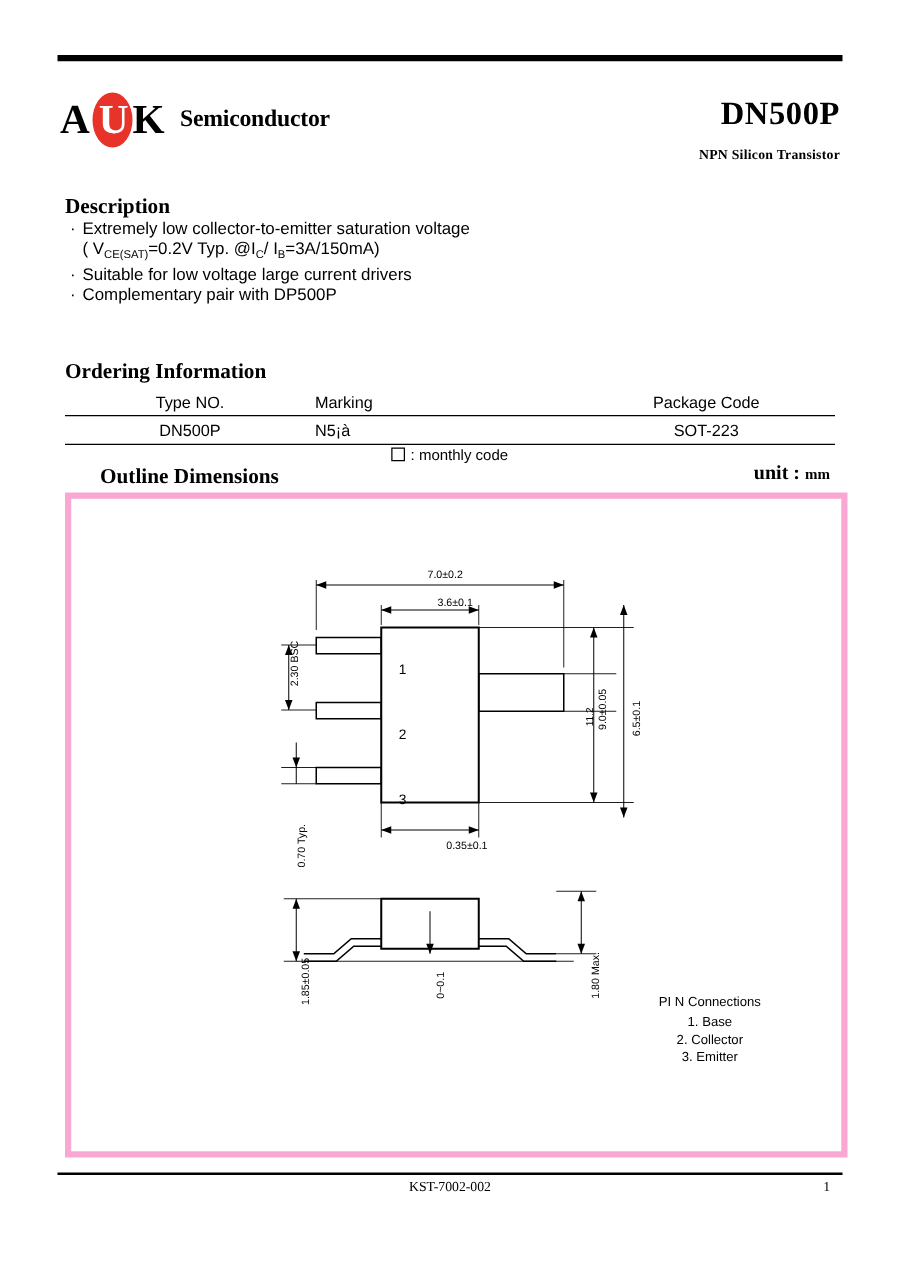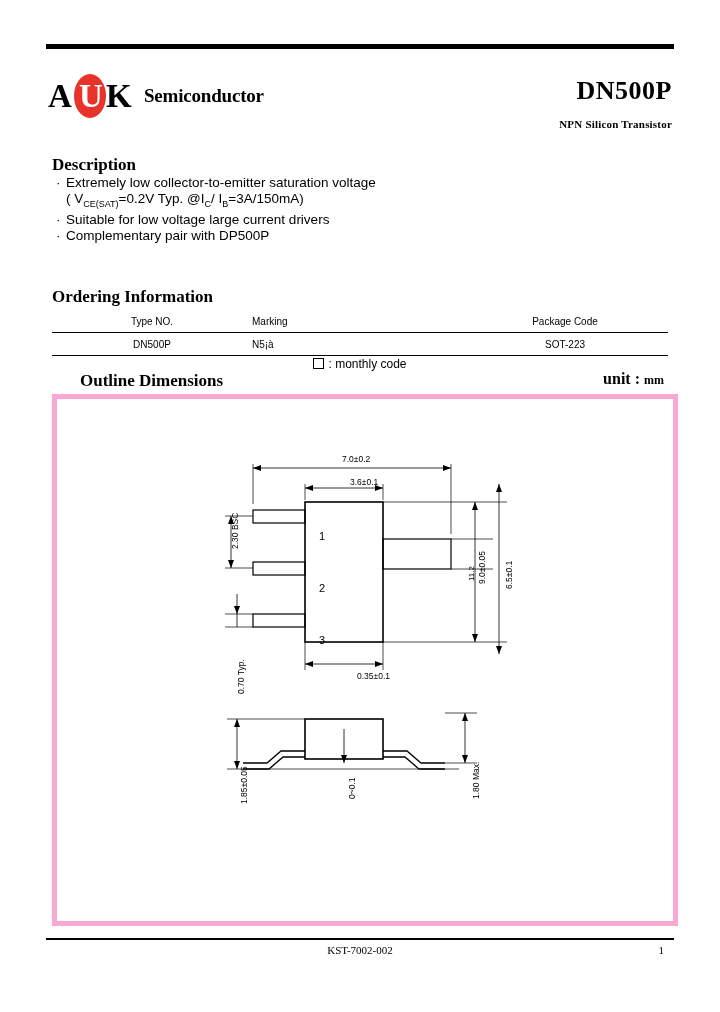--- a/index.html
+++ b/index.html
@@ -145,21 +145,21 @@
     left: 52px; top: 310px;
     width: 616px;
   }
   .order-table .hline {
     width: 100%;
     height: 1px;
     background: #000;
   }
   .order-row {
     display: flex;
-    font-size: 10px;
+    font-size: 13px;
     height: 22px;
     align-items: center;
   }
   .order-row .c1 { width: 200px; text-align: center; }
   .order-row .c2 { width: 210px; }
   .order-row .c3 { width: 206px; text-align: center; }
   .order-note {
     position: absolute;
     left: 52px; top: 357px;
     width: 616px;
@@ -370,20 +370,26 @@
       <line x1="238" y1="14" x2="270" y2="14" stroke="#000" stroke-width="0.7"></line>
       <line x1="258" y1="14" x2="258" y2="64" stroke="#000" stroke-width="0.8"></line>
       <polygon points="258,14 255,22 261,22" fill="#000"></polygon>
       <polygon points="258,64 255,56 261,56" fill="#000"></polygon>
     </svg>
 
     <div class="lbl vert" style="left:182px; top:405px;">1.85±0.05</div>
     <div class="lbl vert" style="left:290px; top:400px;">0~0.1</div>
     <div class="lbl vert" style="left:414px; top:400px;">1.80 Max.</div>
 
+    <div class="pin-conn">
+      <div class="pc-title">PI N Connections</div>
+      <div>1. Base</div>
+      <div>2. Collector</div>
+      <div>3. Emitter</div>
+    </div>
 
   </div>
 
   <div class="footer-rule"></div>
   <div class="footer-code">KST-7002-002</div>
   <div class="footer-page">1</div>
 
 </div>
 
 </body></html>

